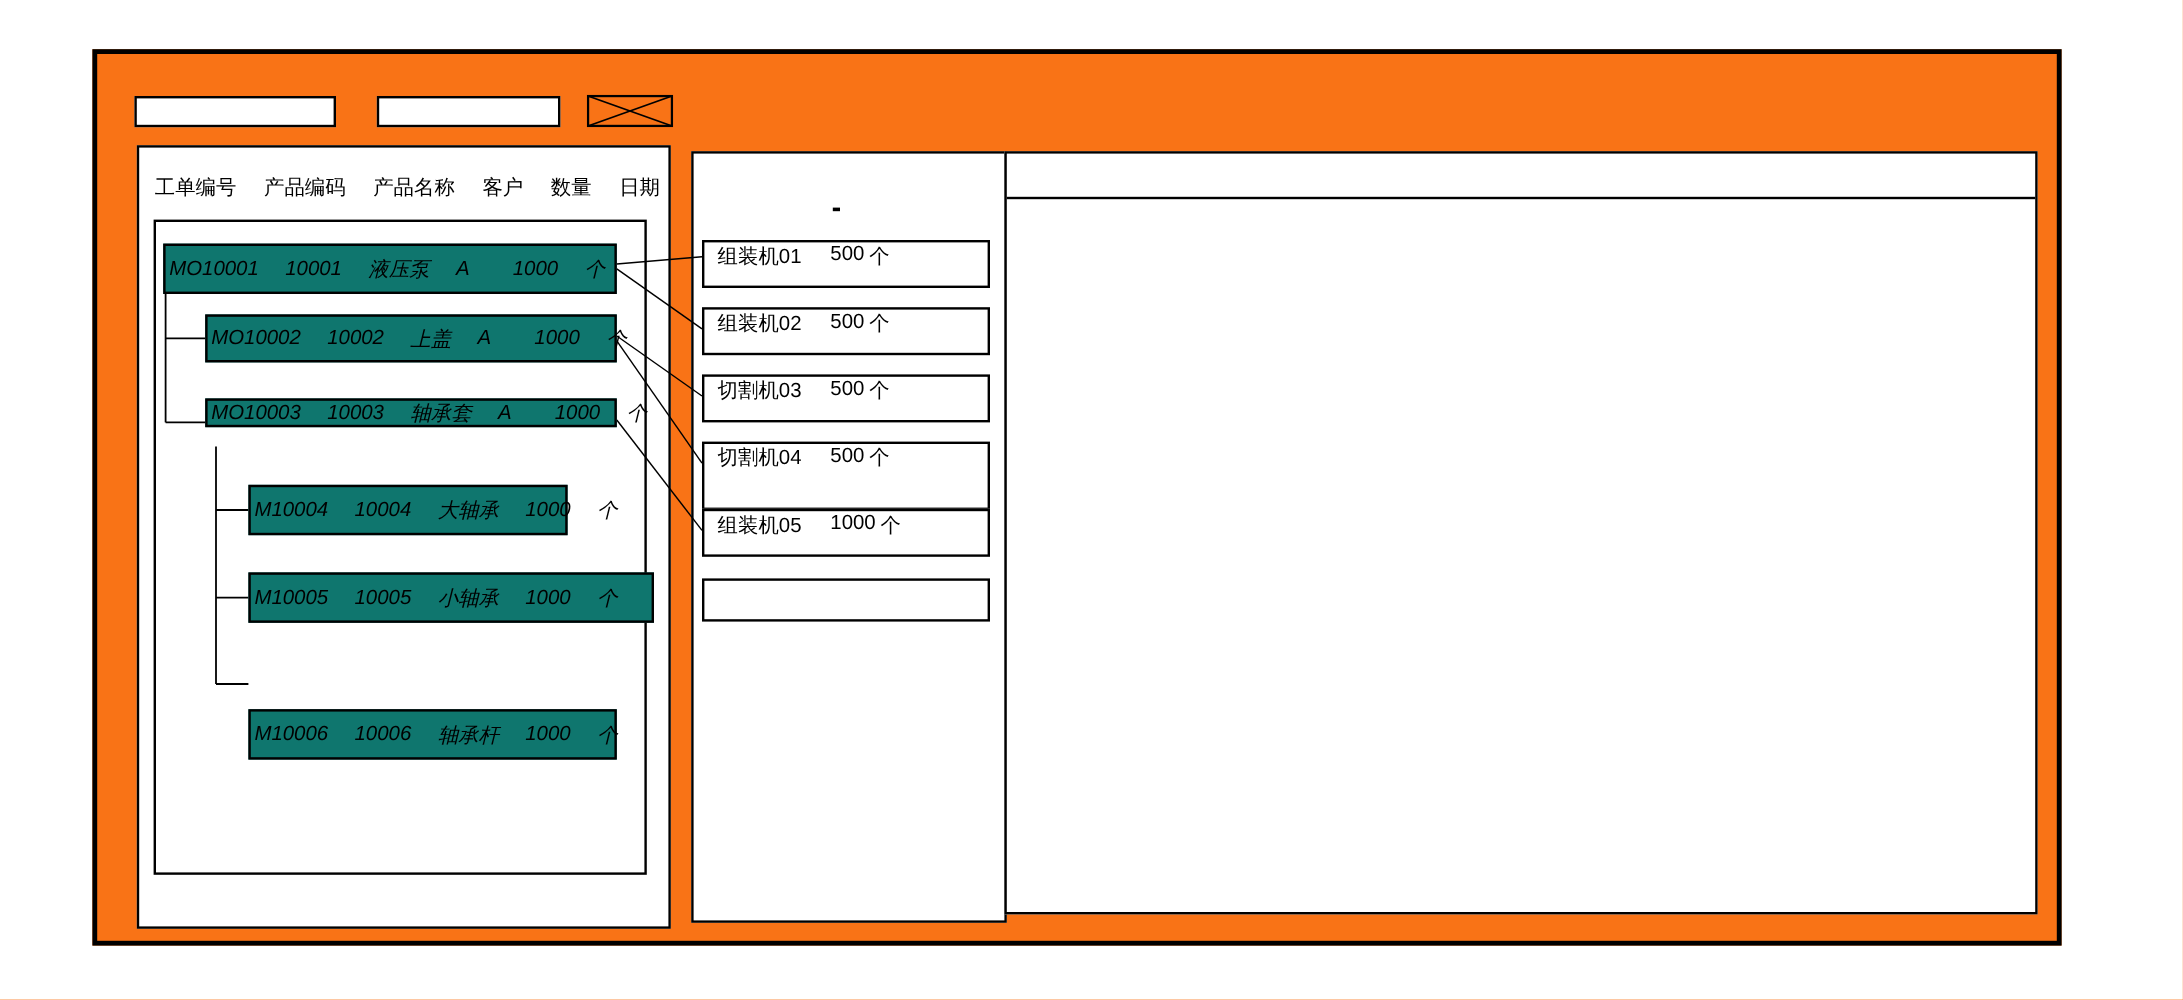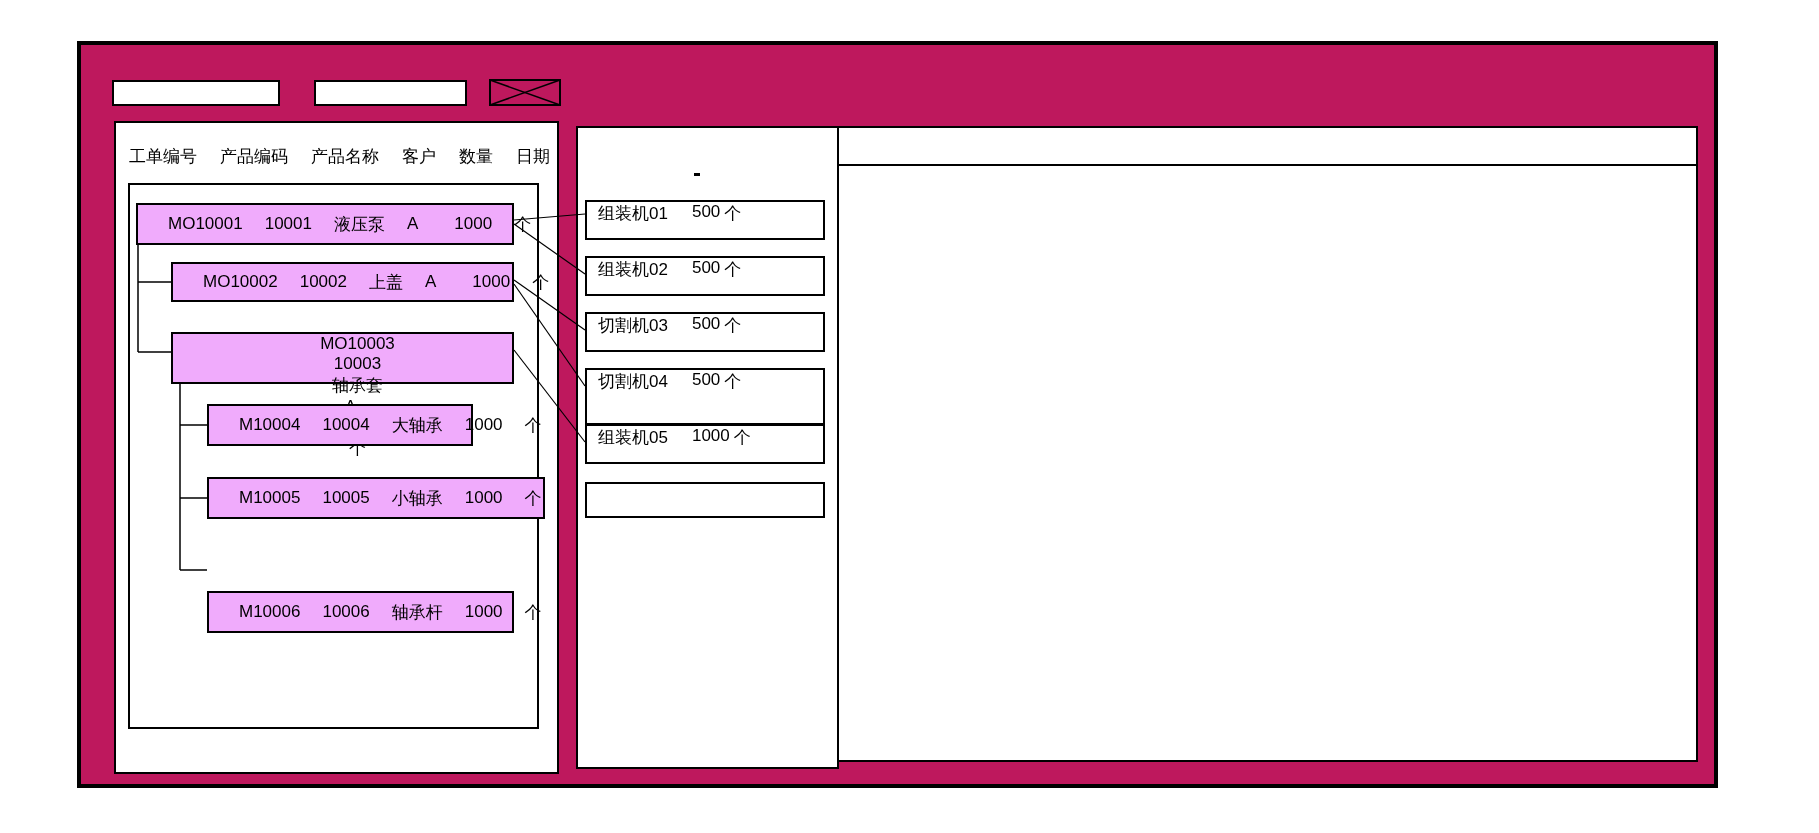--- a/index.html
+++ b/index.html
@@ -2,27 +2,27 @@
 <html><head>
 <meta charset="utf-8">
 <style>
   html,body{margin:0;padding:0;}
   body{
     width:1819px;height:833px;position:relative;background:#ffffff;
     font-family:"Liberation Sans","DejaVu Sans",sans-serif;
     color:#000;overflow:hidden;
   }
   .abs{position:absolute;box-sizing:border-box;}
-  .frame{border:4px solid #000;background:#be185d;}
+  .frame{border:4px solid #000;background:#f97316;}
   .panel{border:2px solid #000;background:#fff;}
   .wirebox{border:2px solid #000;background:#fff;}
   .toolfield{border:2px solid #000;background:#fff;}
   .treebox{
-    border:2px solid #000;background:#f0abfc;display:flex;align-items:center;
-    padding-left:30px;font-size:17px;column-gap:22px;white-space:nowrap;z-index:3;
+    border:2px solid #000;background:#0f766e;display:flex;align-items:center;
+    padding-left:3px;font-size:17px;column-gap:22px;white-space:nowrap;z-index:3;font-style:italic;
   }
   .treebox .cust{margin-right:14px;}
   .machinebox{
     border:2px solid #000;background:#fff;display:flex;
     padding-left:11px;font-size:17px;column-gap:24px;white-space:nowrap;z-index:3;
   }
   .machinebox .unit-gap{column-gap:4px;display:flex;}
   .colhead{
     display:flex;align-items:center;column-gap:23px;font-size:17px;white-space:nowrap;
   }
@@ -93,21 +93,21 @@
   <span>个</span>
 </div>
 <div class="abs treebox" style="left:171px;top:262px;width:343px;height:40px;">
   <span>MO10002</span>
   <span>10002</span>
   <span>上盖</span>
   <span class="cust">A</span>
   <span>1000</span>
   <span>个</span>
 </div>
-<div class="abs treebox" style="left:171px;top:332px;width:343px;height:52px;flex-direction:column;">
+<div class="abs treebox" style="left:171px;top:332px;width:343px;height:24px;">
   <span>MO10003</span>
   <span>10003</span>
   <span>轴承套</span>
   <span class="cust">A</span>
   <span>1000</span>
   <span>个</span>
 </div>
 <div class="abs treebox" style="left:207px;top:404px;width:266px;height:42px;">
   <span>M10004</span>
   <span>10004</span>

